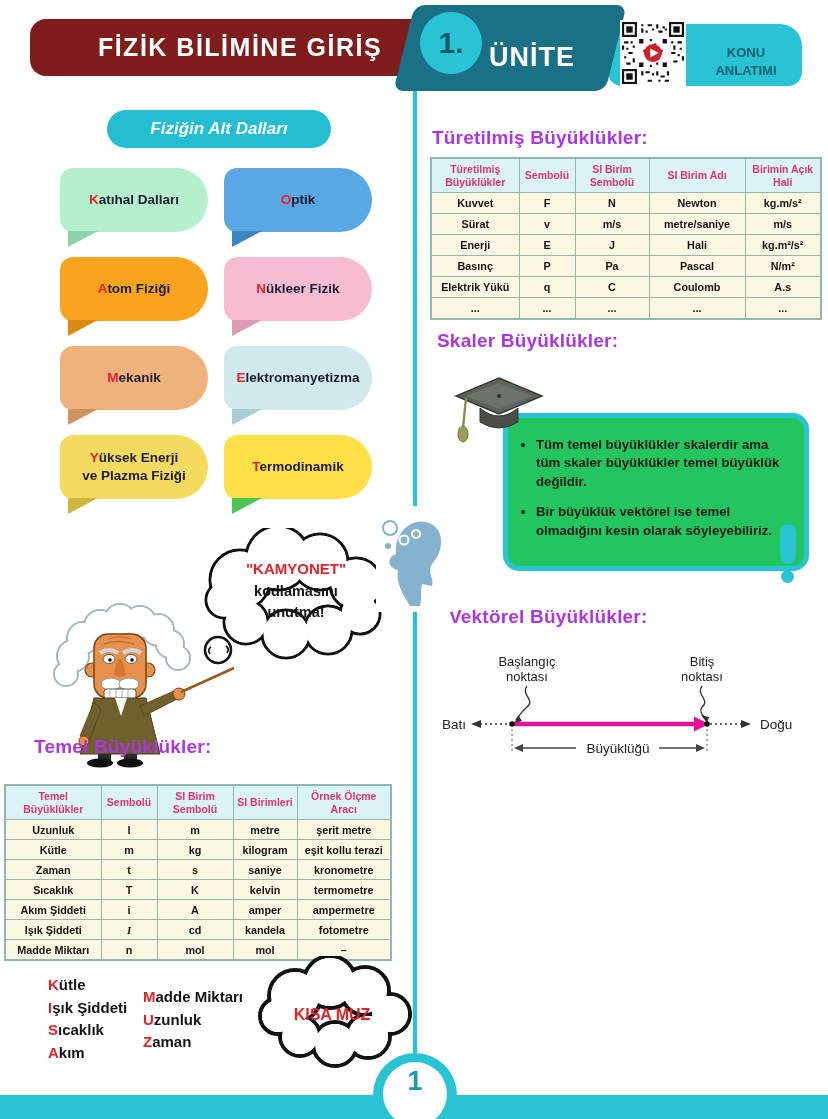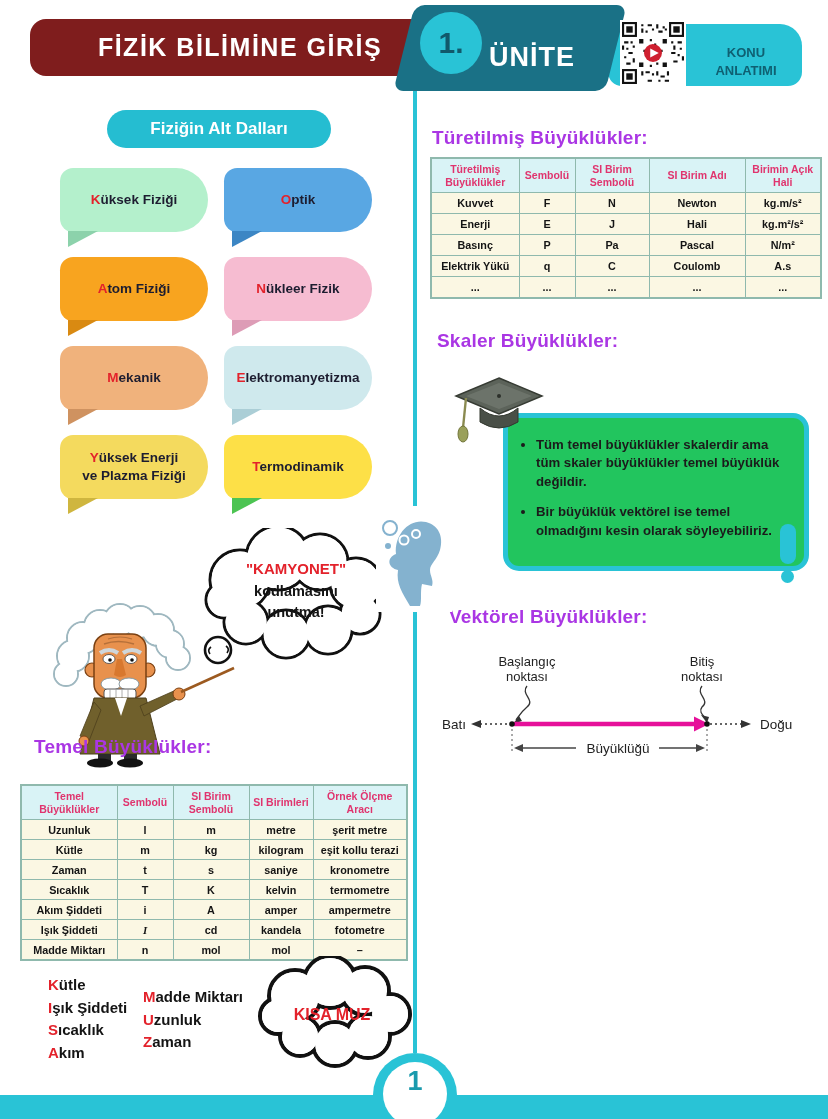--- a/index.html
+++ b/index.html
@@ -26,21 +26,21 @@
   .qr-label{position:absolute;left:698px;top:36px;width:96px;text-align:center;color:#0f6072;
       font-weight:bold;font-size:13px;line-height:1.35;z-index:3;margin-top:8px;}
 
   
   .divider{position:absolute;left:413px;top:91px;width:4px;height:962px;background:#29c3d6;}
   .head-icon{position:absolute;left:376px;top:506px;width:76px;height:106px;background:#fff;z-index:2;}
 
   
   .alt-pill{position:absolute;left:107px;top:110px;width:224px;height:38px;background:#25bdd1;
       border-radius:20px;display:flex;align-items:center;justify-content:center;color:#fff;
-      font-weight:bold;font-size:17px;}
+      font-weight:bold;font-size:17px;font-style:italic;}
   .bubble-grid{position:absolute;left:60px;top:168px;width:312px;display:grid;
       grid-template-columns:148px 148px;column-gap:16px;row-gap:25px;}
   .bubble{height:64px;border-radius:14px 34px 34px 14px;display:flex;flex-direction:column;
       align-items:center;justify-content:center;font-weight:bold;font-size:13.5px;color:#1d1d30;
       position:relative;text-align:center;line-height:1.3;}
   .bubble::after{content:"";position:absolute;left:8px;bottom:-15px;width:0;height:0;
       border-top:16px solid var(--fold);border-right:30px solid transparent;}
   .b0{background:#b4f0cc;--fold:#8cd2ab;} .b1{background:#59a7e3;--fold:#3c86c4;}
   .b2{background:#f8a41f;--fold:#d98a12;} .b3{background:#f6bcd1;--fold:#dd9cb6;}
   .b4{background:#f0b27c;--fold:#cf9260;} .b5{background:#cfe9ed;--fold:#abced6;}
@@ -51,21 +51,21 @@
   .cloud-svg{position:absolute;left:198px;top:528px;width:196px;height:136px;}
   .puff{position:absolute;left:200px;top:634px;width:40px;height:36px;}
   .cloud-text{position:absolute;left:220px;top:560px;width:152px;text-align:center;z-index:2;}
   .cloud-text .l1{color:#e3222b;font-weight:bold;font-size:15px;margin-bottom:6px;}
   .cloud-text .l2,.cloud-text .l3{color:#141414;font-weight:bold;font-size:14.5px;margin-bottom:5px;}
 
   .sec-h{position:absolute;color:#aa36e4;font-weight:bold;font-size:19px;letter-spacing:0.2px;}
   .h-temel{left:34px;top:736px;} .h-turet{left:432px;top:127px;}
   .h-skaler{left:437px;top:330px;} .h-vekt{left:449px;top:606px;}
 
-  .tbl-wrap-l{position:absolute;left:20px;top:784px;width:386px;}
+  .tbl-wrap-l{position:absolute;left:4px;top:784px;width:386px;}
   .tbl-wrap-r{position:absolute;left:430px;top:157px;width:390px;}
   .dtable{border-collapse:collapse;table-layout:fixed;width:100%;border:2px solid #8fb9ad;}
   .dtable th,.dtable td{border:1px solid #8fb9ad;text-align:center;vertical-align:middle;}
   .dtable th{background:#d9f3f6;color:#e0346e;font-size:10.5px;line-height:1.2;padding:4px 2px;font-weight:bold;}
   .dtable td{background:#fbf7e3;color:#141414;font-size:10.8px;font-weight:bold;padding:0 2px;
       height:19px;white-space:nowrap;}
   .tbl-wrap-r .dtable td{height:20px;}
   .sym-italic{font-family:"Liberation Serif","DejaVu Serif",serif;font-style:italic;}
 
   .kisa-col{position:absolute;font-weight:bold;font-size:15px;color:#141414;line-height:1.5;}
@@ -148,21 +148,21 @@
       <circle cx="40" cy="28" r="4" fill="none" stroke="#fff" stroke-width="2"></circle>
     </svg>
   </div>
 
   <div class="alt-pill">
     <span>Fiziğin Alt Dalları</span>
   </div>
 
   <div class="bubble-grid">
     <div class="bubble b0">
-      <div><span class="fl">K</span><span>üksek Fiziği</span></div>
+      <div><span class="fl">K</span><span>atıhal Dalları</span></div>
       <div></div>
     </div>
     <div class="bubble b1">
       <div><span class="fl">O</span><span>ptik</span></div>
       <div></div>
     </div>
     <div class="bubble b2">
       <div><span class="fl">A</span><span>tom Fiziği</span></div>
       <div></div>
     </div>
@@ -404,20 +404,27 @@
         </thead>
       <tbody>
         <tr>
           <td>Kuvvet</td>
           <td>F</td>
           <td>N</td>
           <td>Newton</td>
           <td>kg.m/s²</td>
         </tr>
         <tr>
+          <td>Sürat</td>
+          <td>v</td>
+          <td>m/s</td>
+          <td>metre/saniye</td>
+          <td>m/s</td>
+        </tr>
+        <tr>
           <td>Enerji</td>
           <td>E</td>
           <td>J</td>
           <td>Hali</td>
           <td>kg.m²/s²</td>
         </tr>
         <tr>
           <td>Basınç</td>
           <td>P</td>
           <td>Pa</td>

